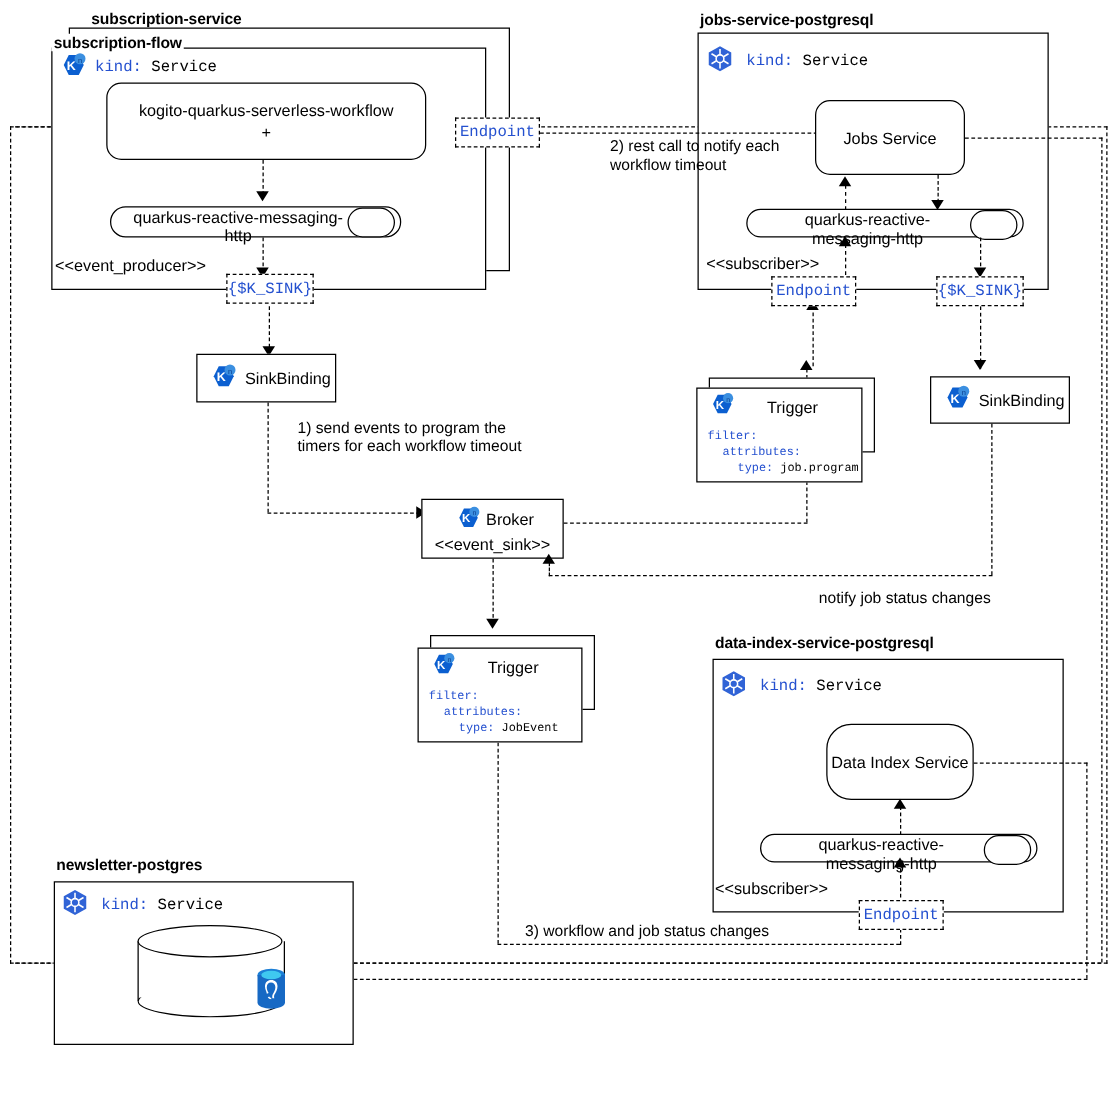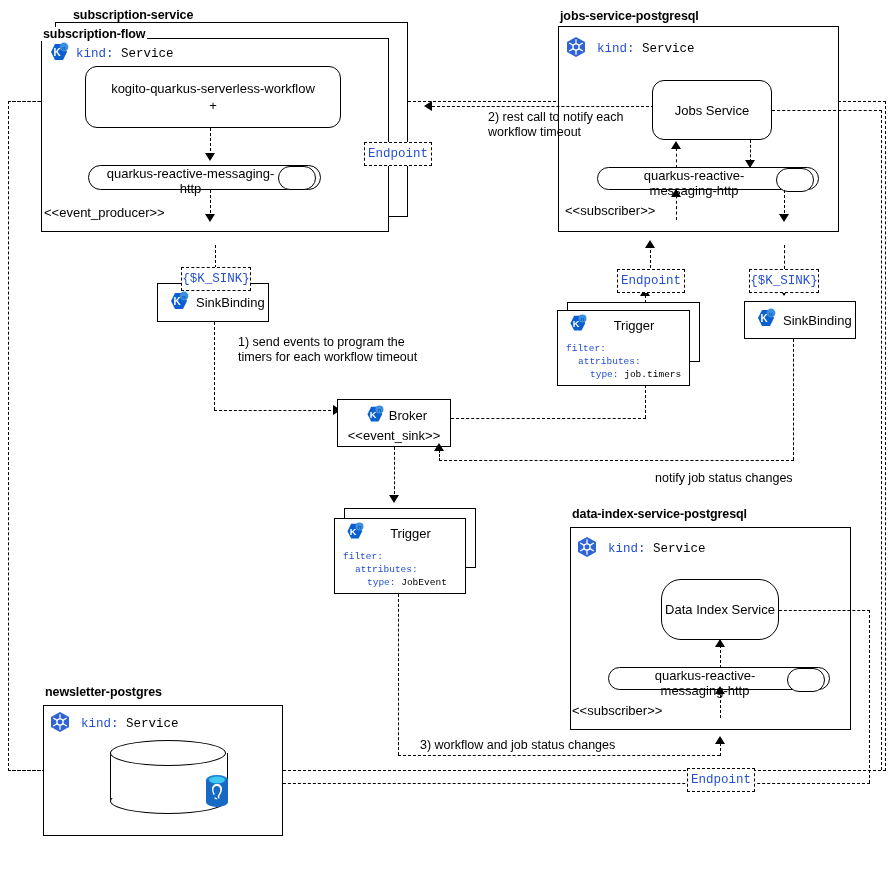--- a/index.html
+++ b/index.html
@@ -2,21 +2,21 @@
 <html><head>
 <meta charset="utf-8">
 <style>
   html,body{margin:0;padding:0;background:#ffffff;}
   body{font-family:"Liberation Sans",sans-serif;color:#000;}
   #canvas{position:relative;width:896px;height:887px;overflow:hidden;background:#fff;}
   .abs{position:absolute;box-sizing:border-box;}
 
   
   .solidbox{border:1.6px solid #000;background:#fff;}
-  .dashbox{border:1.5px dashed #000;background:#fff;margin-top:48px;}
+  .dashbox{border:1.5px dashed #000;background:#fff;}
   .rbox{border:1.6px solid #000;background:#fff;border-radius:12px;}
   .plainlabel{font-weight:bold;font-size:12.5px;letter-spacing:-0.1px;white-space:nowrap;}
   .mono{font-family:"Liberation Mono",monospace;font-size:12.5px;}
   .blue{color:#2450cf;}
   .txt{font-size:13px;white-space:nowrap;}
   .center{display:flex;align-items:center;justify-content:center;text-align:center;}
 
   
   #outer-cluster{left:8px;top:101px;width:878px;height:670px;border:1.6px dashed #000;}
   .hdash{height:0;border-top:1.5px dashed #000;}
@@ -191,21 +191,21 @@
           <text x="13" y="15" font-family="Liberation Sans, sans-serif" font-size="10" font-weight="bold" fill="#fff" text-anchor="middle">K</text>
           <circle cx="20" cy="6" r="4.4" fill="#3b8fe0"></circle>
           <text x="20" y="9" font-family="Liberation Sans, sans-serif" font-size="6" fill="#0b3f8f" text-anchor="middle">n</text>
         </svg>
       </span>
       <span class="txt" style="flex:1;text-align:center;padding-right:14px;">Trigger</span>
     </div>
     <div class="mono" style="padding:5px 0 0 8px;line-height:13px;font-size:9.5px;">
       <div><span class="blue">filter:</span></div>
       <div style="padding-left:12px;"><span class="blue">attributes:</span></div>
-      <div style="padding-left:24px;"><span class="blue">type:</span> <span>job.timers</span></div>
+      <div style="padding-left:24px;"><span class="blue">type:</span> <span>job.program</span></div>
     </div>
   </div>
 
   <div class="abs hdash" style="left:451px;top:418px;width:195px;"></div>
   <div class="abs vdash" style="left:645px;top:295px;height:123px;"></div>
   <div class="abs arr arr-u" style="left:640px;top:288px;"></div>
 
   <div class="abs vdash" style="left:650px;top:245px;height:48px;"></div>
   <div class="abs arr arr-u" style="left:645px;top:240px;"></div>
 

